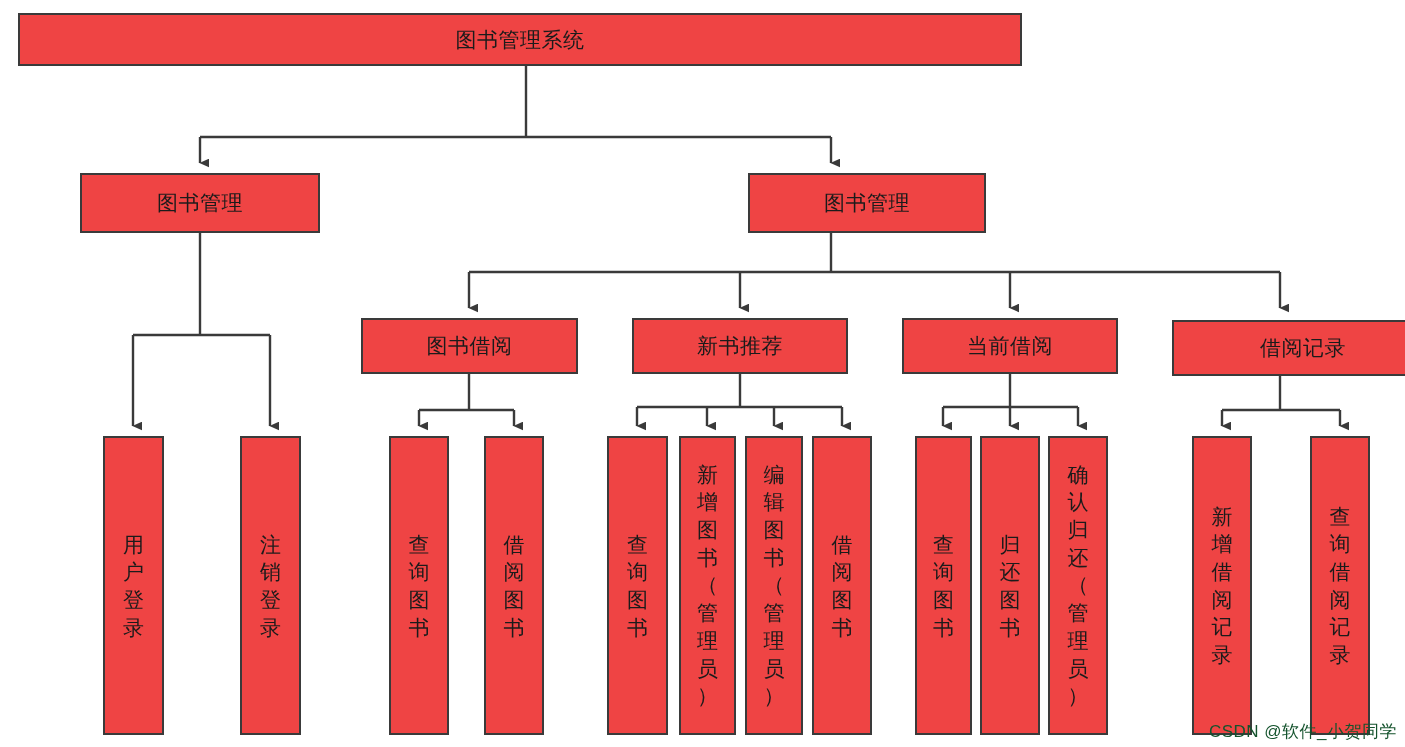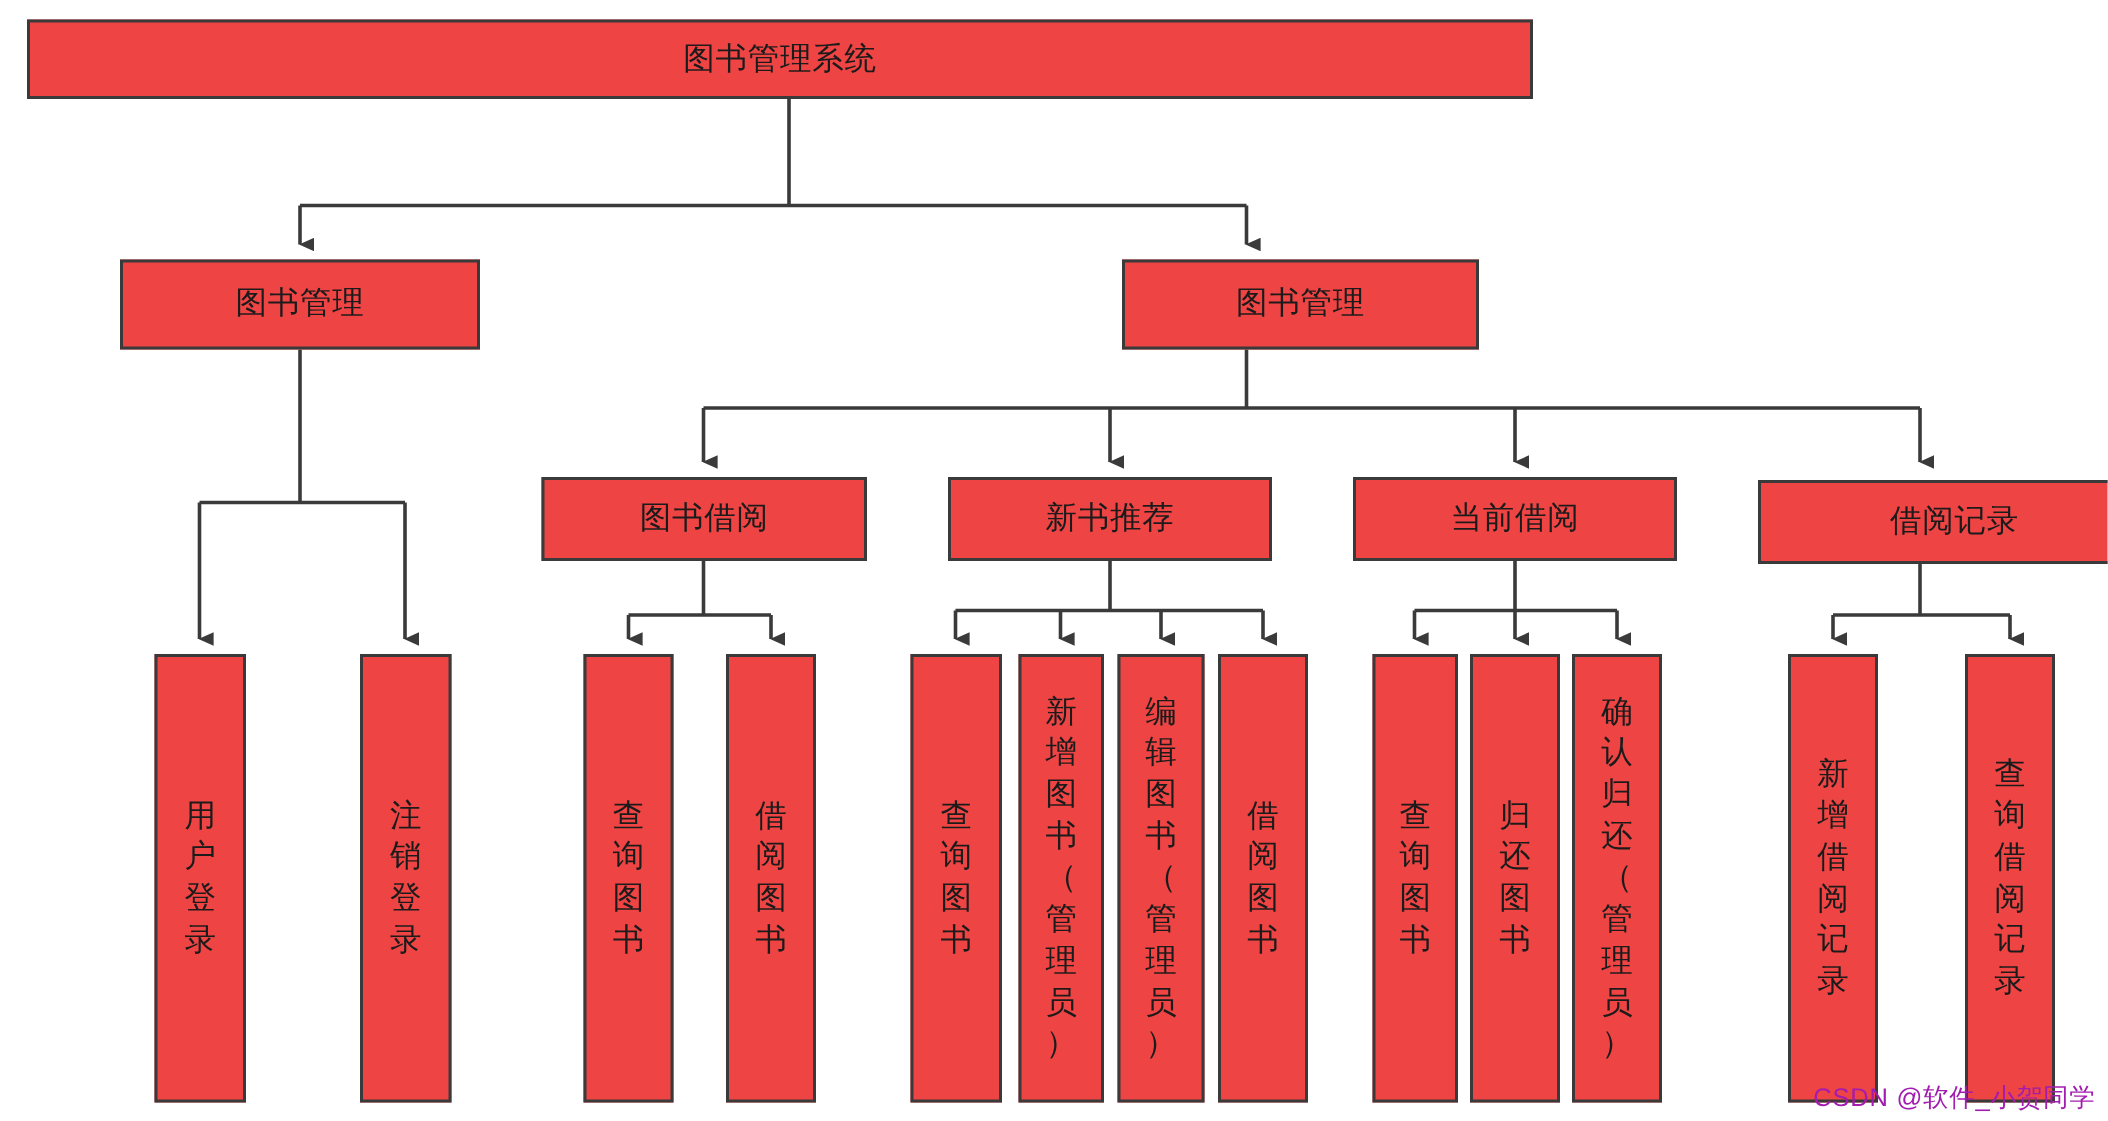--- a/index.html
+++ b/index.html
@@ -54,21 +54,21 @@
     user-select: none;
   }
   .node-label-v span {
     display: block;
   }
   .watermark {
     position: absolute;
     right: 8px;
     bottom: 4px;
     font-size: 17px;
-    color: #a21caf;
+    color: #14532d;
     white-space: nowrap;
     user-select: none;
     letter-spacing: 0.5px;
   }
   svg.connectors {
     position: absolute;
     left: 0;
     top: 0;
     width: 1405px;
     height: 747px;

